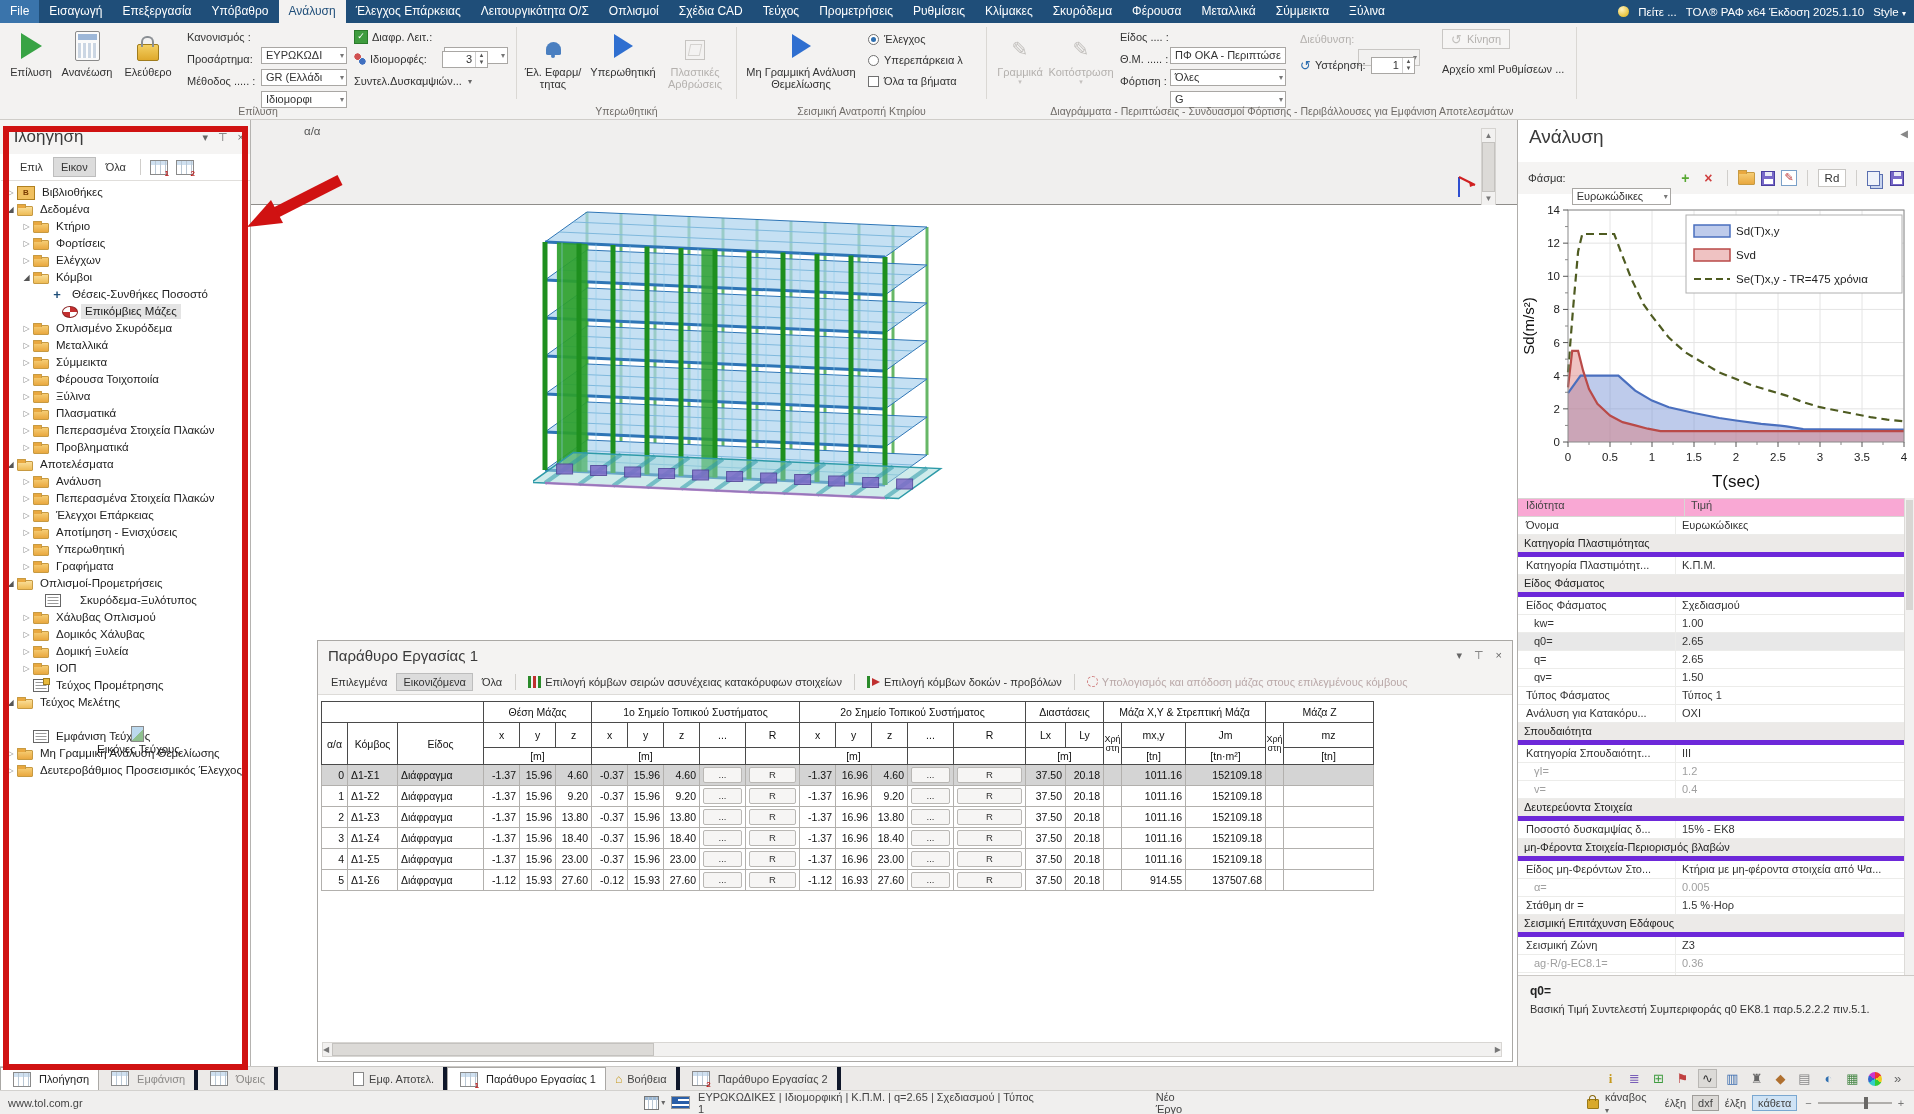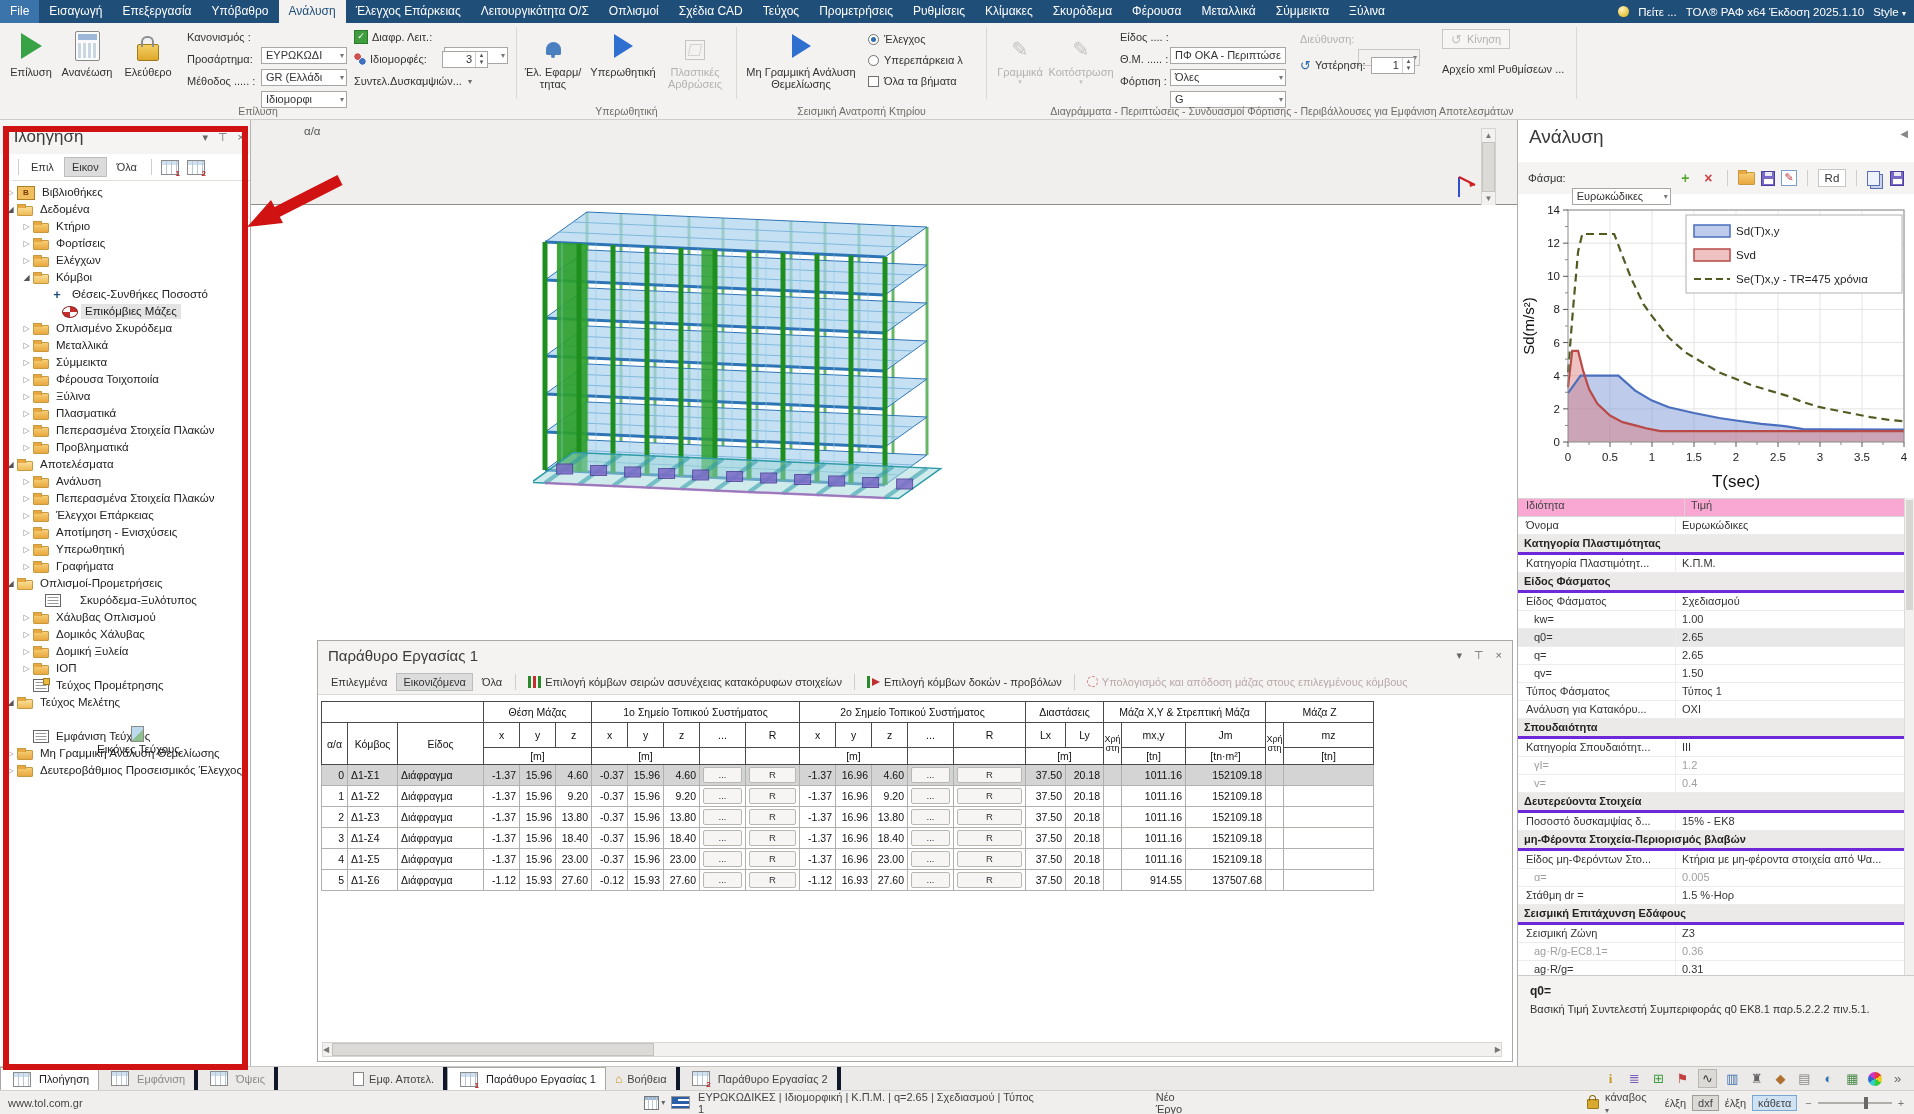--- a/index.html
+++ b/index.html
@@ -53,21 +53,21 @@
      radial-gradient(circle at 70% 70%,#4070c0 3px,transparent 3.5px);}
   .ic-hist{color:#2f6fb0;font-size:13px;margin-right:4px;}
   .flatbtn{color:#333;}
   .dbtn{height:20px;box-sizing:border-box;border:1px solid #c9c7c4;background:#f6f5f4;color:#b4b1ae;display:inline-flex;align-items:center;padding:0 8px;gap:5px;}
 
   
   #navpanel{position:absolute;left:0;top:120px;width:251px;height:946px;background:#fff;border-right:1px solid #b5b3b0;box-sizing:border-box;}
   #nav-titlebar{position:absolute;left:0;top:0;right:0;height:34px;background:#f5f4f3;display:flex;align-items:center;padding:0 6px;box-sizing:border-box;}
   #nav-title{font-size:17px;color:#3a3a3a;}
   #nav-winbtns{margin-left:auto;display:flex;gap:10px;color:#666;font-size:11px;}
-  #nav-tabs{position:absolute;left:12px;top:34px;right:0;height:26px;display:flex;align-items:center;padding:0 4px;gap:2px;border-bottom:1px solid #e0dedb;font-size:11px;color:#333;}
+  #nav-tabs{position:absolute;left:1px;top:34px;right:0;height:26px;display:flex;align-items:center;padding:0 4px;gap:2px;border-bottom:1px solid #e0dedb;font-size:11px;color:#333;}
   .nav-tab{padding:3px 7px;border:1px solid transparent;}
   .nav-tab.active{background:#dcdcdc;border-color:#bdbdbd;}
   .vsep{width:1px;height:16px;background:#d0cecb;margin:0 4px;}
   .navgrid{width:16px;height:13px;border:1px solid #8a8a8a;background:linear-gradient(#cfe0f0 0 4px,#fff 4px);position:relative;display:inline-block;margin:0 3px;}
   .navgrid::before{content:"";position:absolute;inset:0;background:repeating-linear-gradient(to right,transparent 0 4px,#b9c7d4 4px 5px);}
   .navgrid::after{position:absolute;right:-2px;bottom:-4px;font-size:8px;font-weight:bold;color:#c02020;}
   .navgrid.n1::after{content:"1";}
   .navgrid.n2::after{content:"2";}
   #nav-tree{position:absolute;left:0;top:62px;right:0;bottom:0;overflow:hidden;padding-top:2px;}
   .tree-row{height:17px;display:flex;align-items:center;font-size:11.5px;color:#222;white-space:nowrap;}
@@ -134,21 +134,21 @@
   .rdbtn{border:1px solid #c9c7c4;background:#fff;padding:2px 6px;font-size:11.5px;color:#333;}
   #an-chart{position:absolute;left:3px;top:78px;}
   #props{position:absolute;left:0;top:378px;right:9px;font-size:11px;}
   .phead{display:flex;height:17px;border-top:1px solid #d8d6d3;border-bottom:1px solid #d8d6d3;background:#f9a8d4;color:#444;}
   .phead span:first-child{width:158px;padding-left:8px;border-right:1px solid #d8d6d3;}
   .phead span:last-child{padding-left:6px;}
   .prow{display:flex;height:17px;line-height:17px;border-bottom:1px solid #ececea;}
   .prow .plabel{width:158px;padding-left:8px;border-right:1px solid #ececea;white-space:nowrap;overflow:hidden;box-sizing:border-box;}
   .prow .plabel.pind{padding-left:16px;}
   .prow .pvalue{flex:1;padding-left:6px;white-space:nowrap;overflow:hidden;}
-  .prow.psec{background:#eceae8;font-weight:bold;color:#222;border-bottom:3px solid #6d28d9;}
+  .prow.psec{background:#eceae8;font-weight:normal;color:#222;border-bottom:5px solid #6d28d9;}
   .prow .psec-label{padding-left:6px;}
   .prow.psel{background:#e8e8e8;}
   .prow.pmuted .plabel,.prow.pmuted .pvalue{color:#a0a0a0;}
   #props-scroll{position:absolute;right:0;top:378px;width:9px;height:490px;background:#f2f1f0;border-left:1px solid #dddbd8;}
   #props-scroll .thumb{position:absolute;left:1px;right:1px;top:2px;height:110px;background:#d8d6d3;}
   #an-footer{position:absolute;left:0;right:0;bottom:0;height:91px;background:#f4f3f2;border-top:1px solid #ccc9c6;padding:8px 12px;box-sizing:border-box;}
   #an-footer .fterm{font-weight:bold;font-size:12px;color:#222;margin-bottom:4px;}
   #an-footer .ftext{font-size:11px;color:#333;line-height:14px;}
 
   

